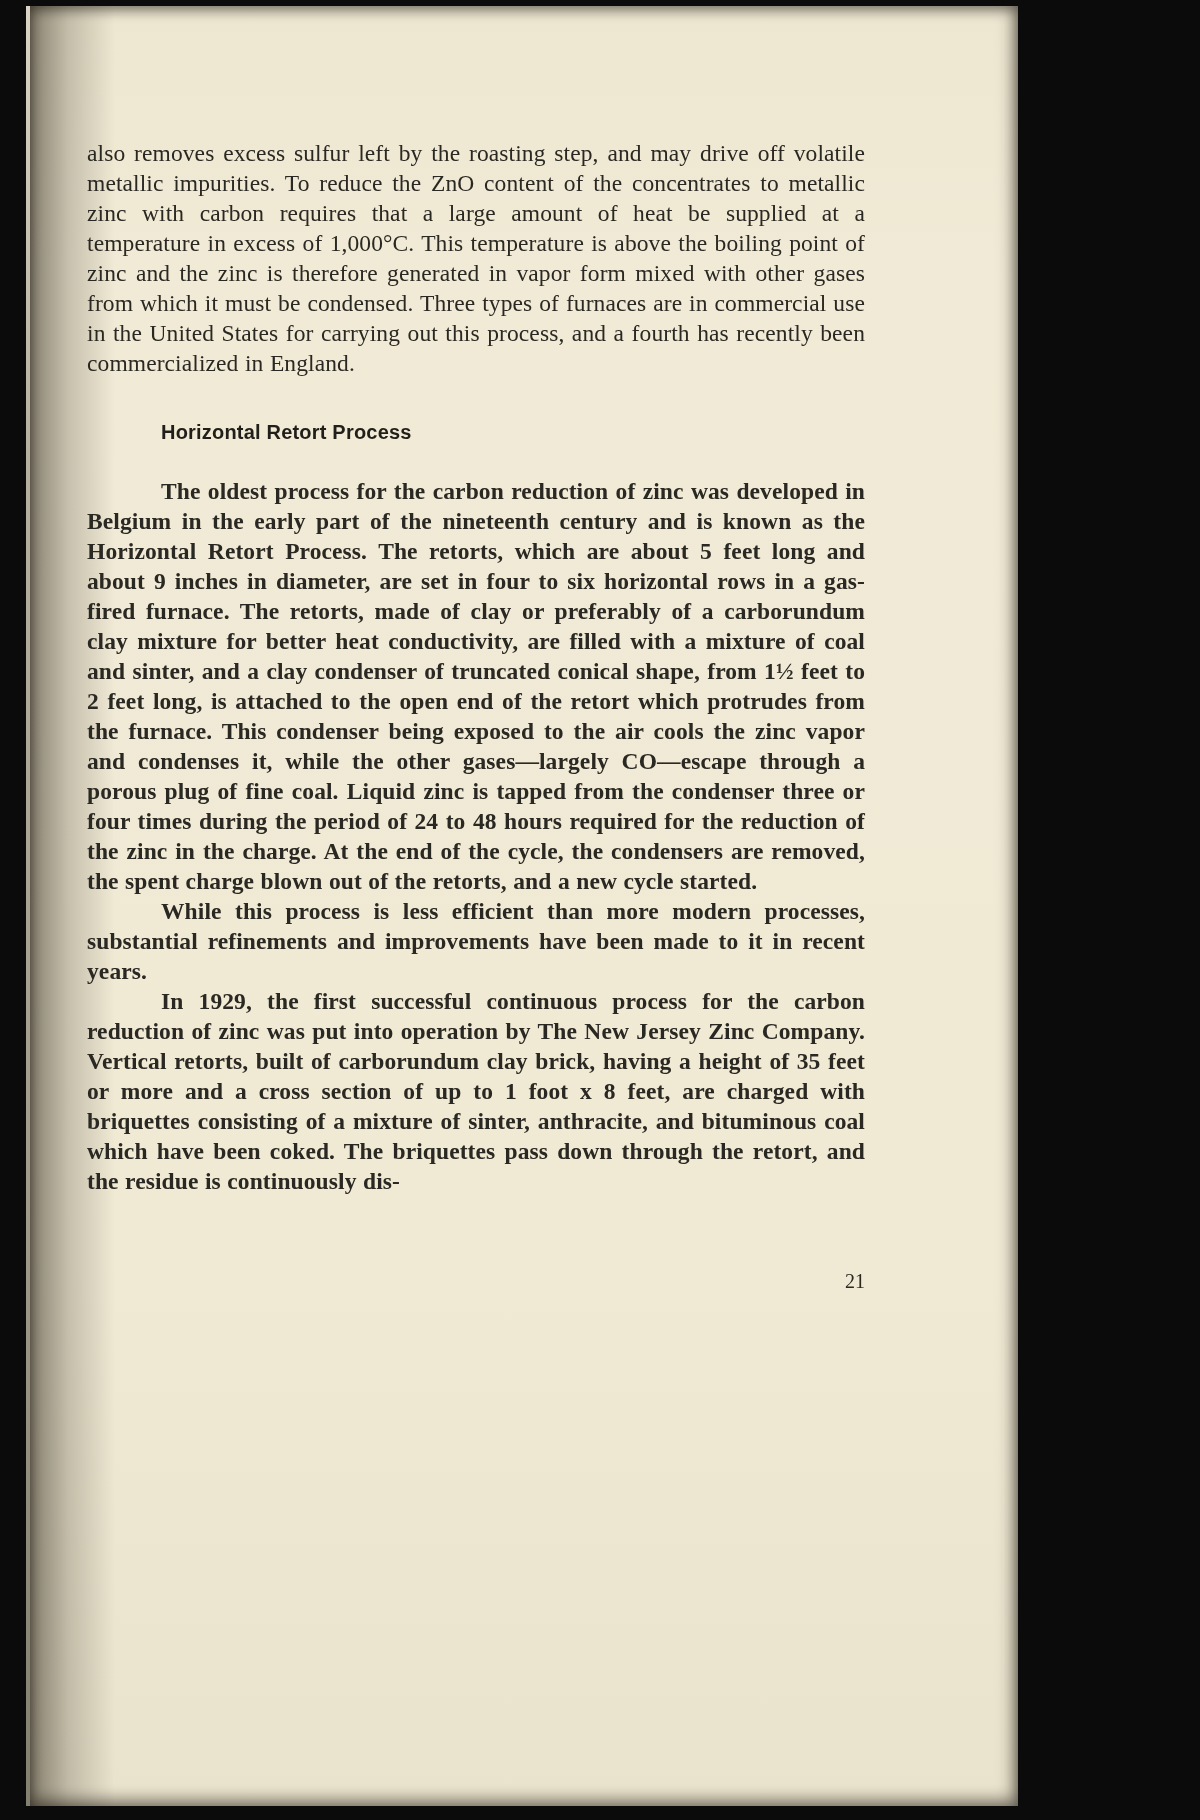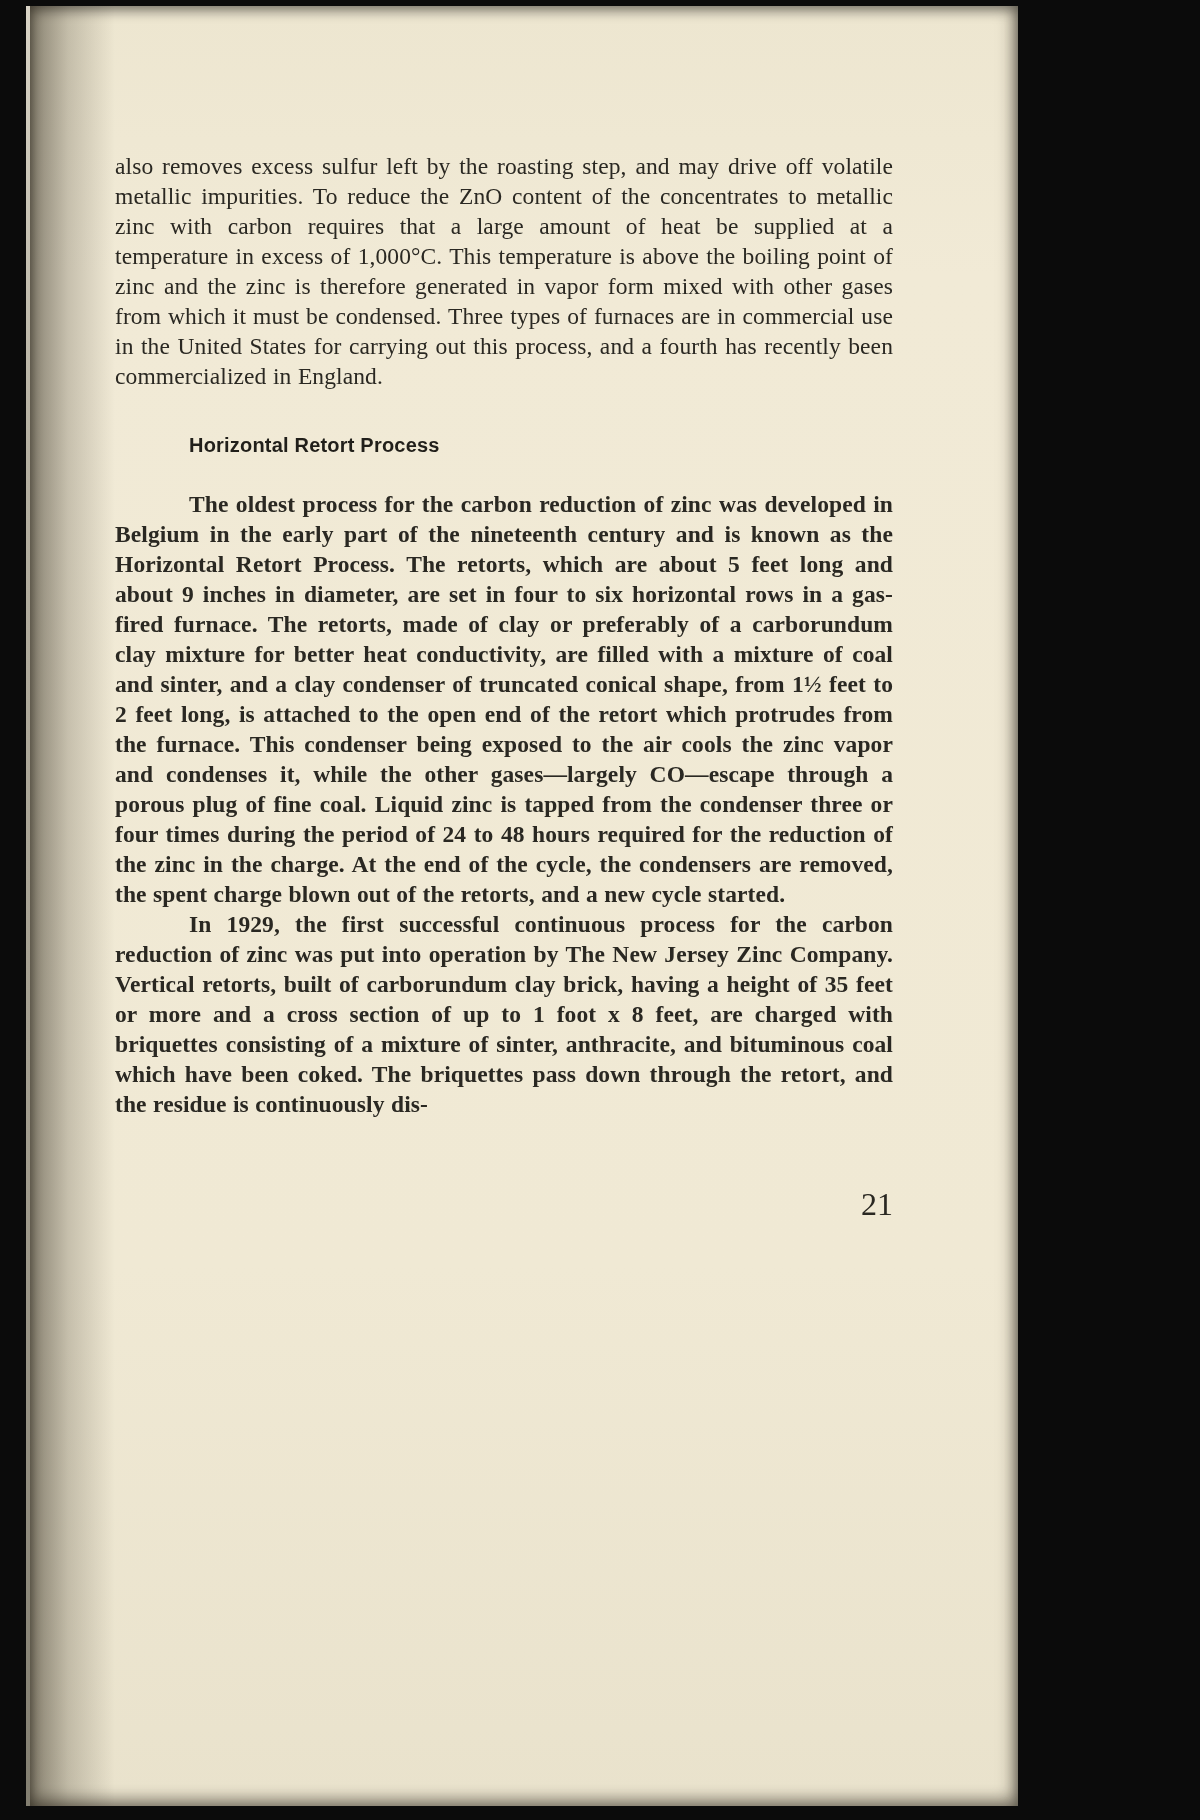--- a/index.html
+++ b/index.html
@@ -40,24 +40,23 @@
     left: 0;
     top: 0;
     width: 85px;
     height: 100%;
     background: linear-gradient(90deg, rgba(30,24,12,0.50) 0%, rgba(30,24,12,0.20) 45%, rgba(30,24,12,0) 100%);
     pointer-events: none;
   }
   .page-content {
     position: absolute;
     left: 57px;
-    top: 145px;
+    top: 132px;
     width: 778px;
     color: #2a2822;
-    margin-left: 28px;
   }
   .para {
     margin: 0;
     font-size: 23.5px;
     line-height: 30px;
     text-align: justify;
     letter-spacing: 0.1px;
     word-spacing: 0.5px;
   }
   .para.indent {
@@ -69,21 +68,21 @@
     font-family: "Liberation Sans", "DejaVu Sans", sans-serif;
     font-weight: bold;
     font-size: 20px;
     line-height: 24px;
     letter-spacing: 0.2px;
     color: #211f1a;
   }
   .page-number {
     margin-top: 70px;
     text-align: right;
-    font-size: 32px;
+    font-size: 20px;
     line-height: 30px;
     color: #2a2822;
   }
 </style>
 </head>
 <body>
 
 <div class="scan-frame">
 
   <div class="page-edge-strip"></div>
@@ -92,20 +91,21 @@
     <div class="binding-shadow"></div>
 
     <div class="page-content">
 
       <p class="para">also removes excess sulfur left by the roasting step, and may drive off volatile metallic impurities. To reduce the ZnO content of the concentrates to metallic zinc with carbon requires that a large amount of heat be supplied at a temperature in excess of 1,000°C. This temperature is above the boiling point of zinc and the zinc is therefore generated in vapor form mixed with other gases from which it must be condensed. Three types of furnaces are in commercial use in the United States for carrying out this process, and a fourth has recently been commercialized in England.</p>
 
       <h3 class="section-heading">Horizontal Retort Process</h3>
 
       <p class="para indent">The oldest process for the carbon reduction of zinc was developed in Belgium in the early part of the nineteenth century and is known as the Horizontal Retort Process. The retorts, which are about 5 feet long and about 9 inches in diameter, are set in four to six horizontal rows in a gas-fired furnace. The retorts, made of clay or preferably of a carborundum clay mixture for better heat conductivity, are filled with a mixture of coal and sinter, and a clay condenser of truncated conical shape, from 1½ feet to 2 feet long, is attached to the open end of the retort which protrudes from the furnace. This condenser being exposed to the air cools the zinc vapor and condenses it, while the other gases—largely CO—escape through a porous plug of fine coal. Liquid zinc is tapped from the condenser three or four times during the period of 24 to 48 hours required for the reduction of the zinc in the charge. At the end of the cycle, the condensers are removed, the spent charge blown out of the retorts, and a new cycle started.</p>
 
+      <p class="para indent">While this process is less efficient than more modern processes, substantial refinements and improvements have been made to it in recent years.</p>
 
 
       <p class="para indent">In 1929, the first successful continuous process for the carbon reduction of zinc was put into operation by The New Jersey Zinc Company. Vertical retorts, built of carborundum clay brick, having a height of 35 feet or more and a cross section of up to 1 foot x 8 feet, are charged with briquettes consisting of a mixture of sinter, anthracite, and bituminous coal which have been coked. The briquettes pass down through the retort, and the residue is continuously dis-</p>
 
       <div class="page-number">21</div>
 
     </div>
   </div>
 
 </div>

